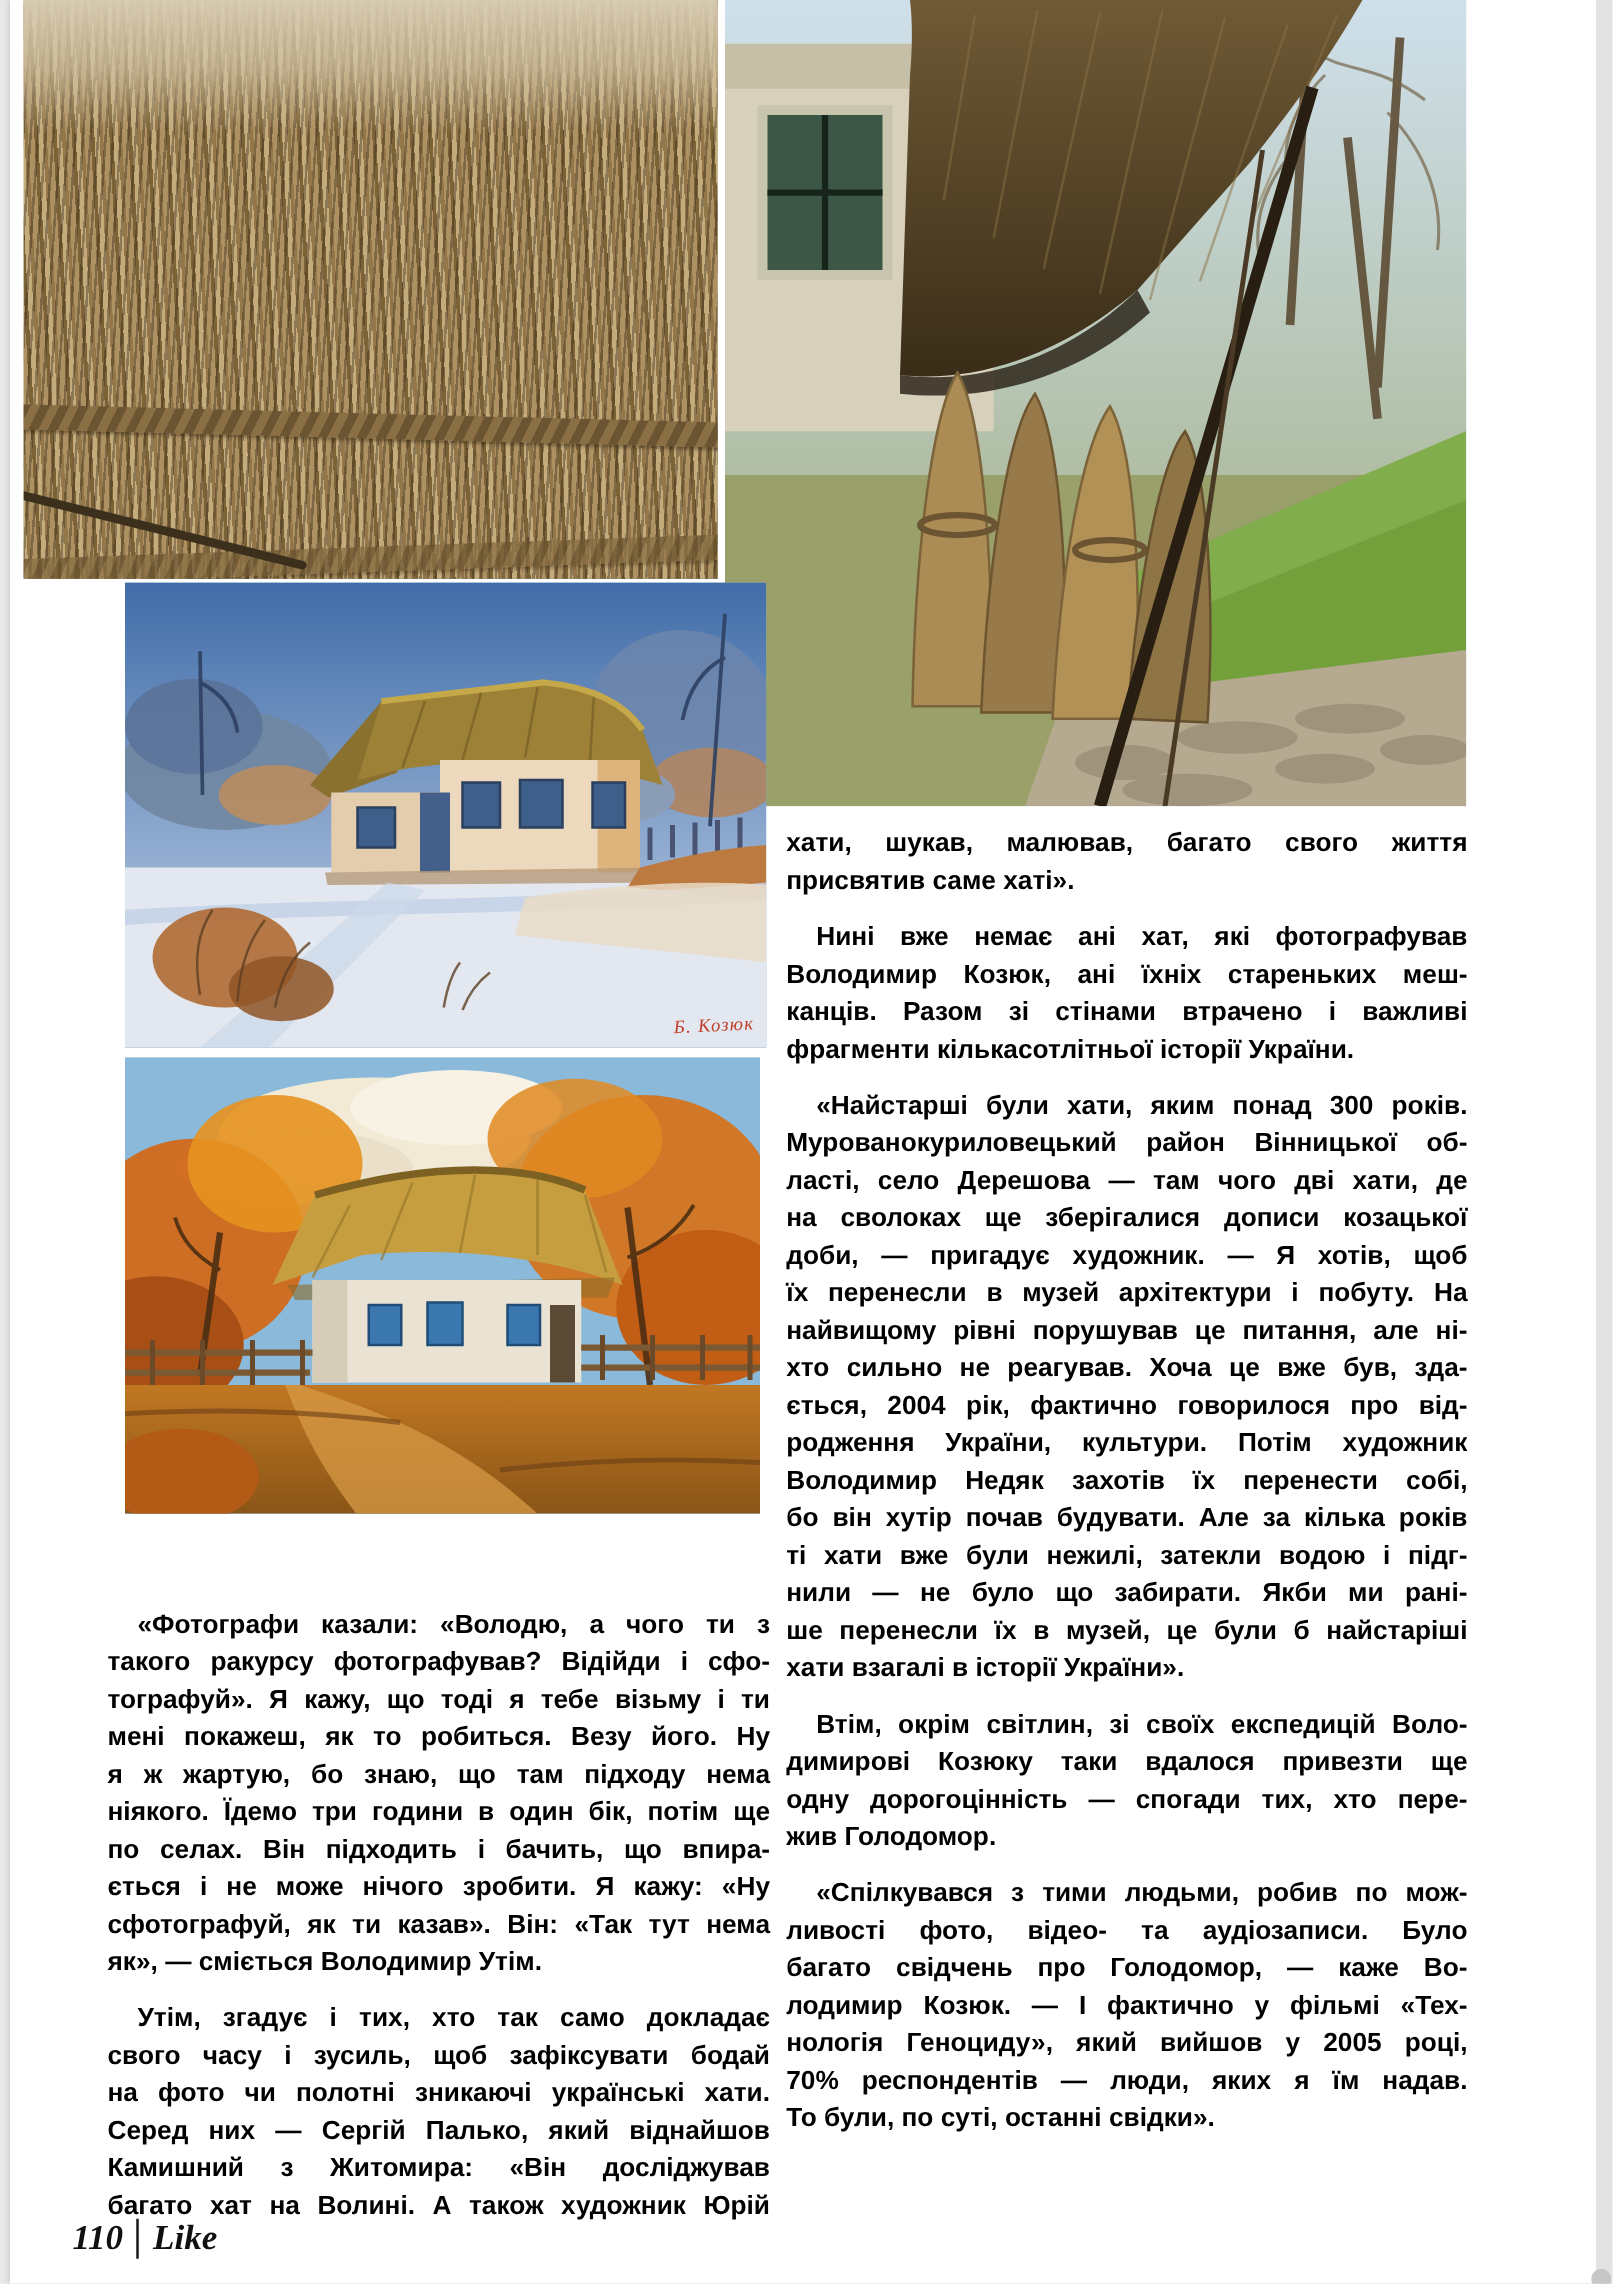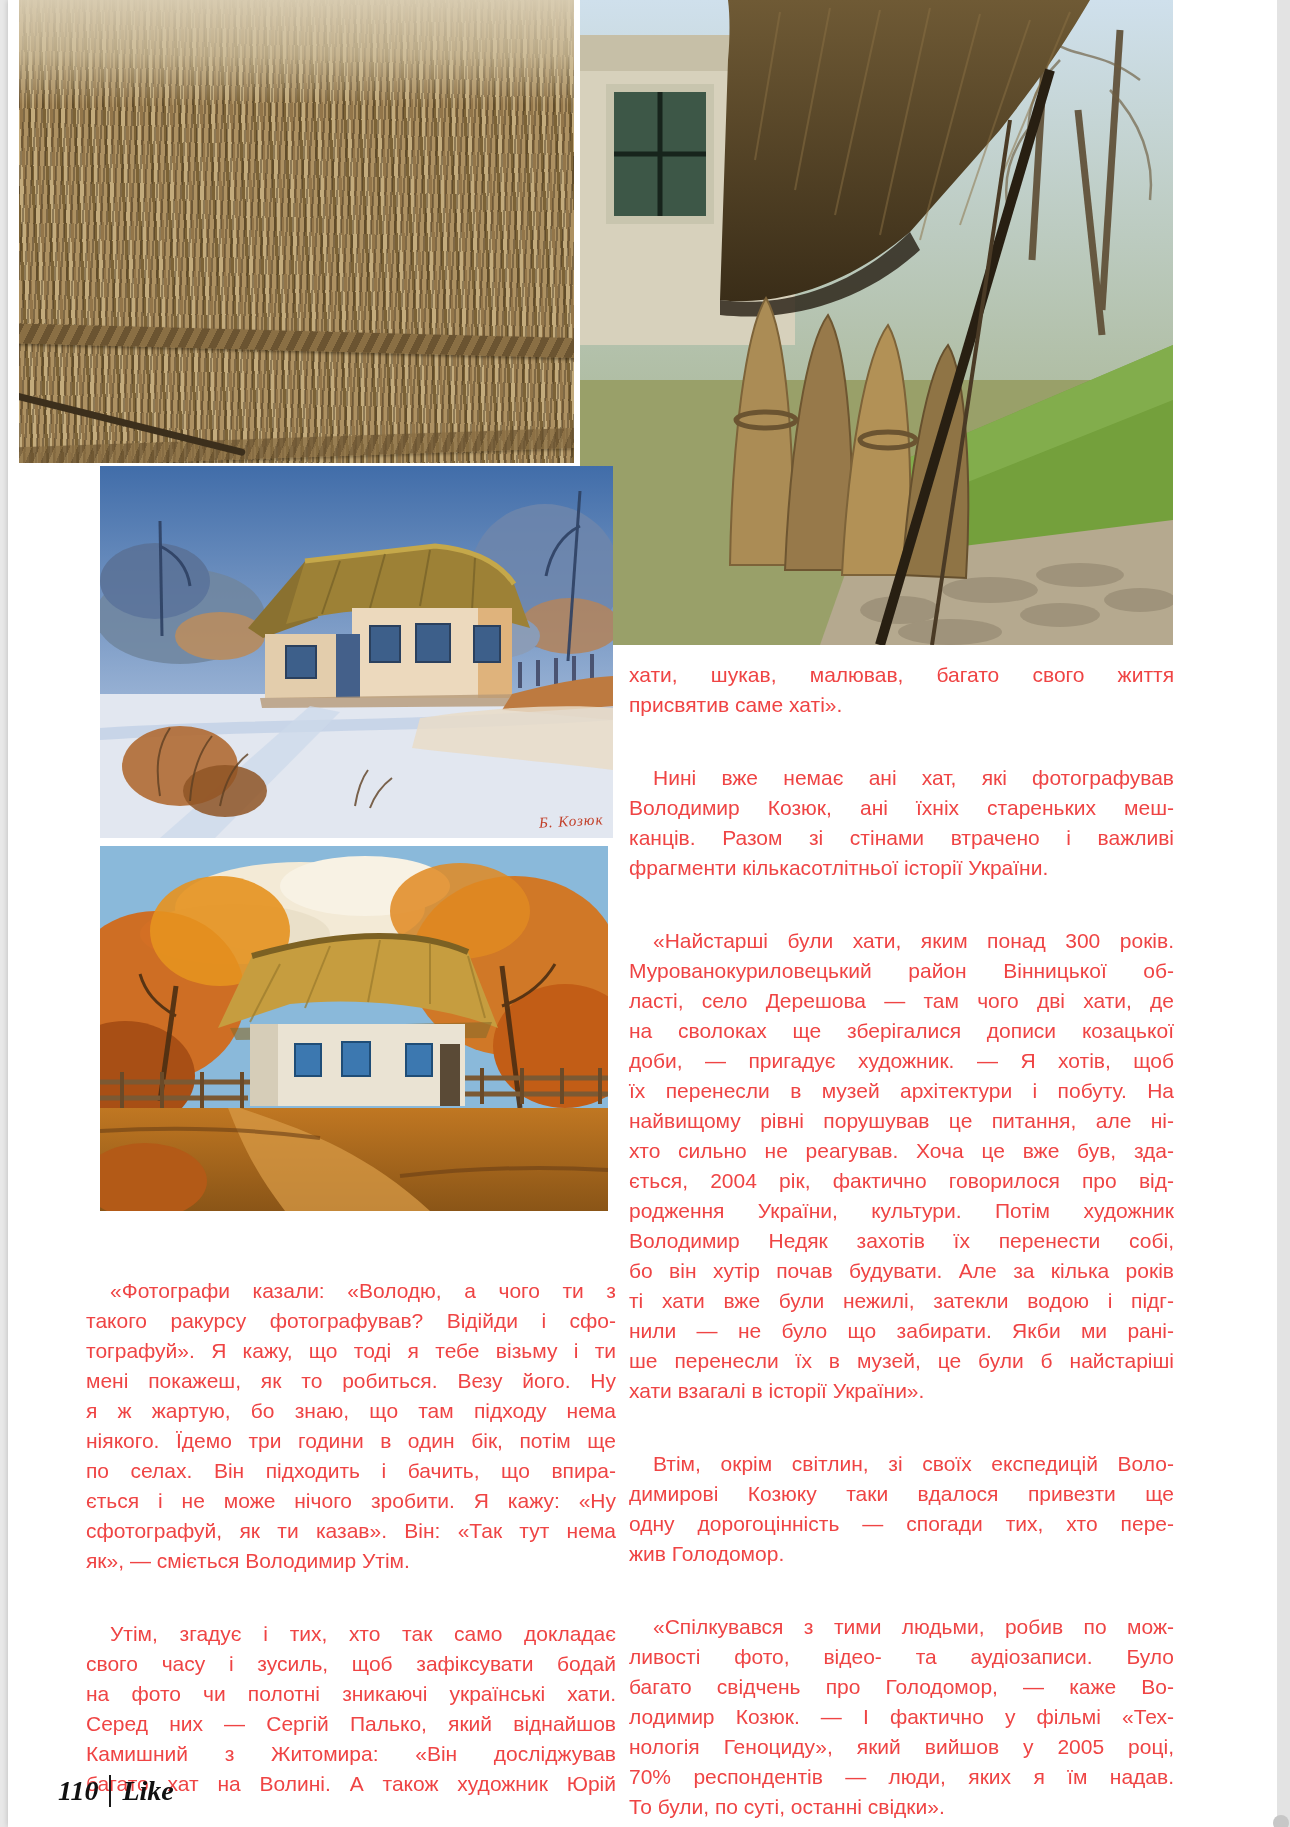--- a/index.html
+++ b/index.html
@@ -34,28 +34,28 @@
   .painting{background:#7fa3c6;}
   .painting-winter{left:92px;top:466px;width:513px;height:372px;}
   .painting-autumn{left:92px;top:846px;width:508px;height:365px;}
   .img svg{display:block;width:100%;height:100%;}
   .signature{
     position:absolute;right:10px;bottom:8px;
     font-family:"Liberation Serif",serif;font-style:italic;font-size:15px;
     color:#c2402a;transform:rotate(-3deg);letter-spacing:1px;
   }
   
-  .col{position:absolute;color:#ef4444;font-size:21px;line-height:30px;}
-  .col-left{left:78px;top:1233px;width:530px;}
+  .col{position:absolute;color:#000000;font-size:21px;line-height:30px;font-weight:bold;}
+  .col-left{left:78px;top:1285px;width:530px;}
   .col-right{left:621px;top:660px;width:545px;}
   .para{margin:0 0 15px 0;}
   .para:last-child{margin-bottom:0;}
   .tline{text-align:justify;text-align-last:justify;white-space:normal;}
   .tline.lastline{text-align-last:left;}
-  .tline.indent{padding-left:24px;margin-top:43px;}
+  .tline.indent{padding-left:24px;}
   
   .footer{
     position:absolute;left:50px;top:1770px;height:42px;
     display:flex;align-items:center;
     font-family:"Liberation Serif",serif;font-style:italic;font-weight:700;
     color:#111;font-size:28px;text-align:right;
   }
   .footer .rule{display:inline-block;width:2px;height:32px;background:#1a1a1a;margin:0 11px;}
 </style>
 </head>

